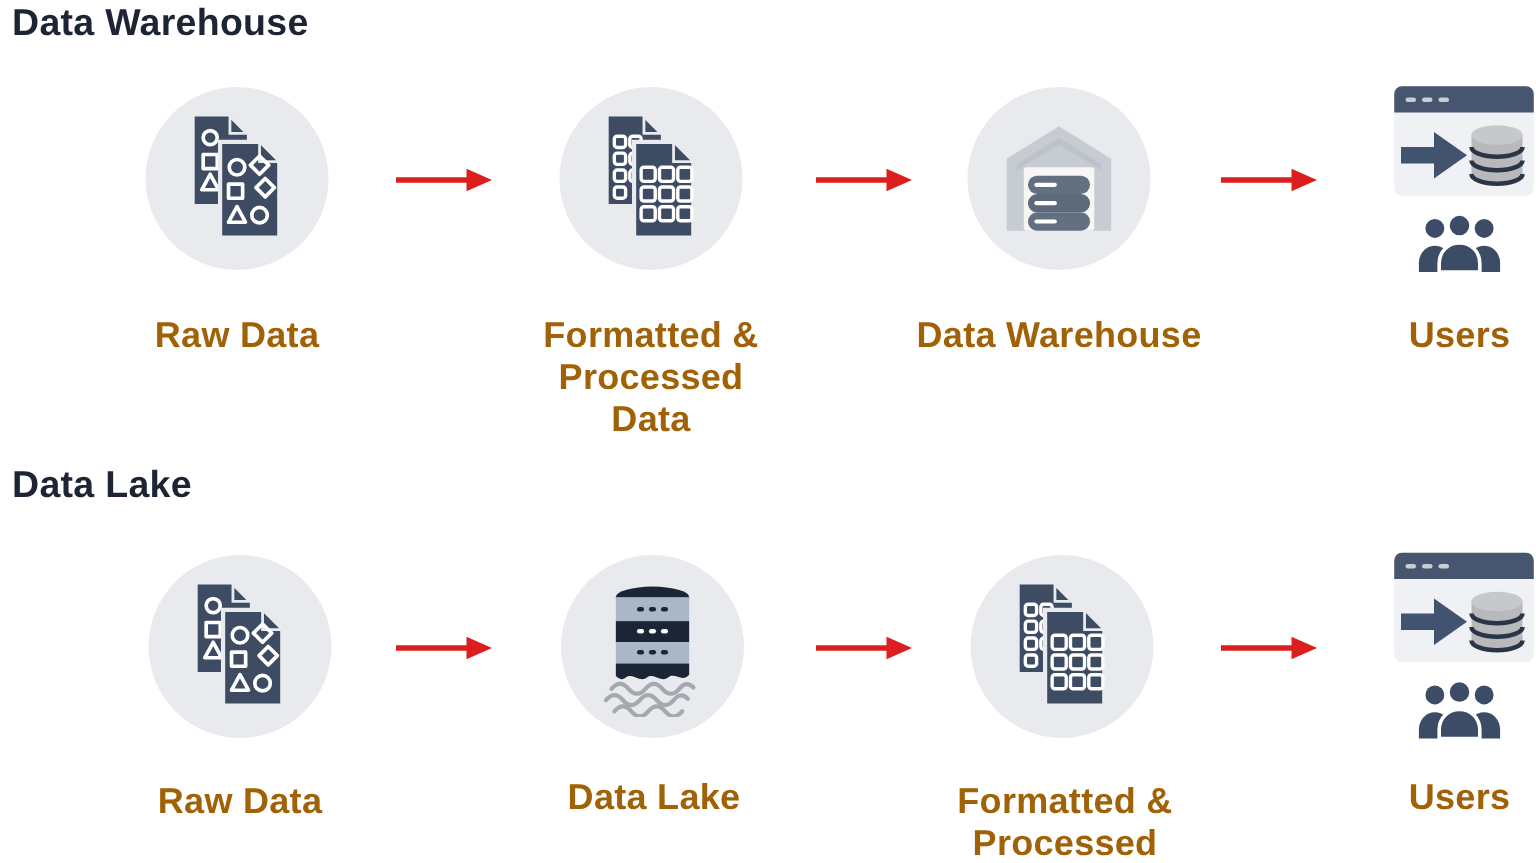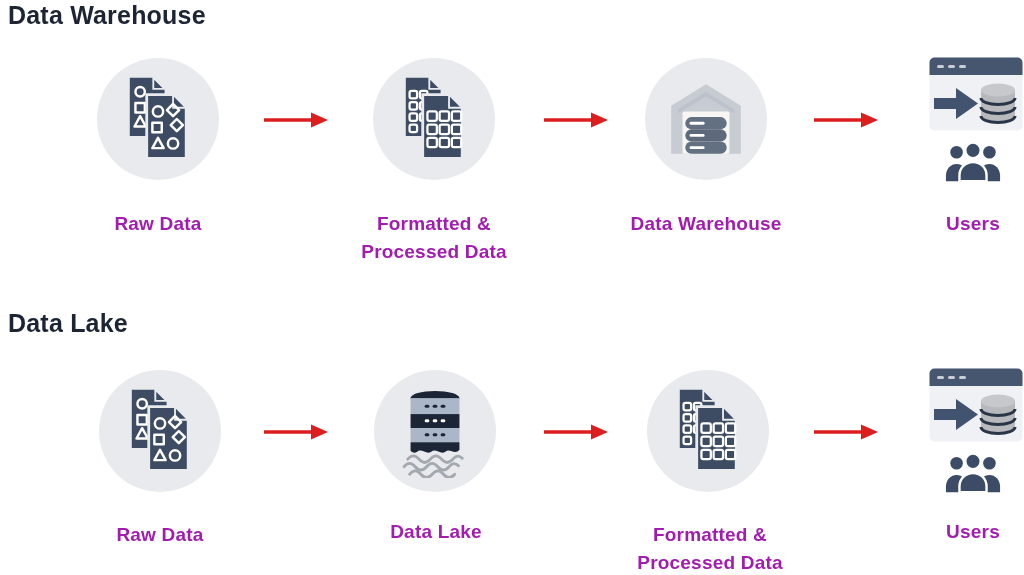--- a/index.html
+++ b/index.html
@@ -16,21 +16,21 @@
   .t1{top:1px;}
   .t2{top:309px;}
   .circle{
     position:absolute;width:122px;height:122px;border-radius:50%;
     background:#E8EAEE;display:flex;align-items:center;justify-content:center;
   }
   .circle svg{display:block;}
   .arrow{position:absolute;}
   .node-label{
     position:absolute;text-align:center;
-    font-size:19px;font-weight:600;color:#a21caf;letter-spacing:.2px;line-height:28px;
+    font-size:24px;font-weight:600;color:#a16207;letter-spacing:.2px;line-height:28px;
   }
   .w200{width:200px;}
   .w160{width:160px;}
   .users-browser{position:absolute;}
   .users-people{position:absolute;}
 </style>
 </head>
 <body>
 
 <div class="canvas">

